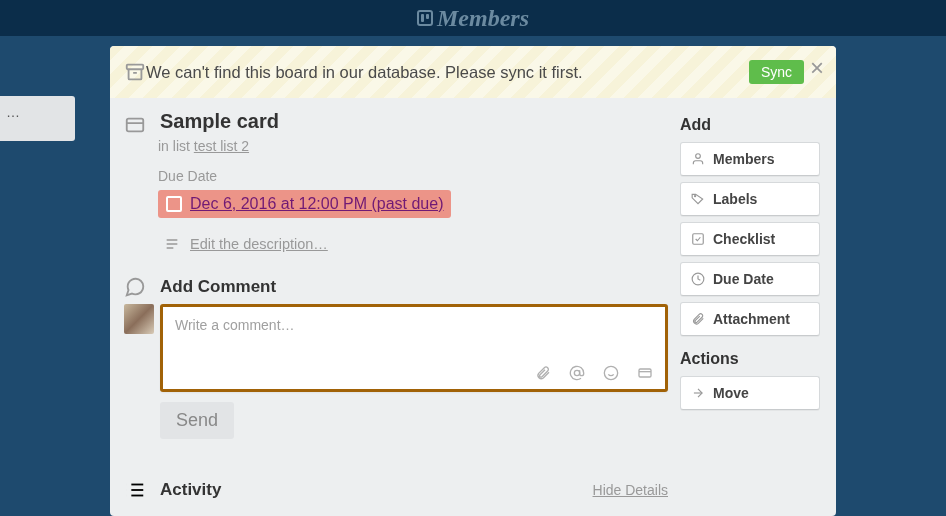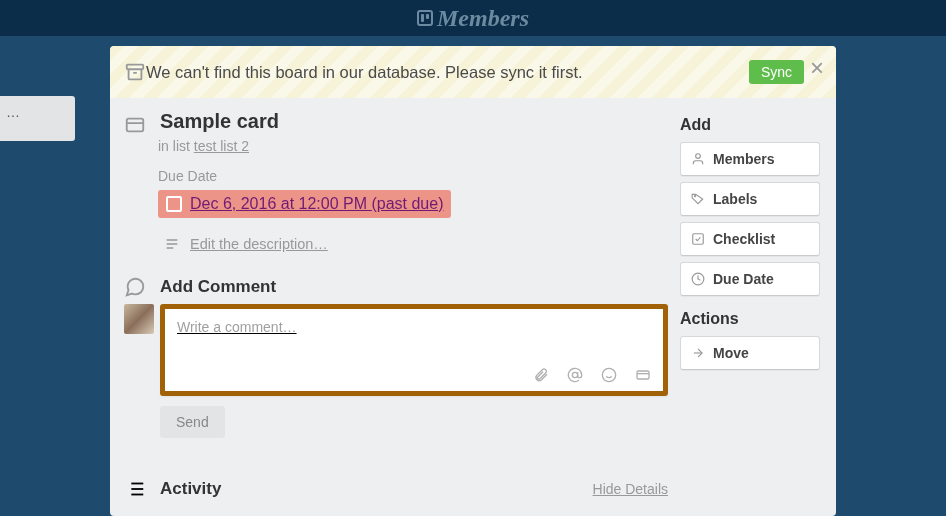--- a/index.html
+++ b/index.html
@@ -205,27 +205,26 @@
   .avatar {
     width: 30px;
     height: 30px;
     border-radius: 2px;
     background: linear-gradient(135deg, #c8b89e 0%, #8a6e5a 50%, #d9ccb8 100%);
     flex-shrink: 0;
   }
   .comment-box {
     flex: 1;
     background: #fff;
-    border: 5px solid #a16207;
+    border: 3px solid #a16207;
     border-radius: 3px;
     min-height: 70px;
     box-shadow: 0 1px 2px rgba(0,0,0,0.05);
     display: flex;
     flex-direction: column;
-    text-decoration: underline;
   }
   .comment-input {
     border: none;
     padding: 10px 12px;
     font-size: 14px;
     color: #333;
     resize: none;
     outline: none;
     flex: 1;
     font-family: inherit;
@@ -240,21 +239,21 @@
     color: #b0b0b0;
   }
   .comment-tools svg { cursor: pointer; }
   .send-btn {
     margin-left: 36px;
     background: #e2e4e6;
     color: #888;
     border: none;
     padding: 8px 16px;
     border-radius: 3px;
-    font-size: 14px;
+    font-size: 18px;
     margin-bottom: 20px;
     display: inline-block;
   }
   .activity-head {
     display: flex;
     align-items: center;
     gap: 14px;
     margin-top: 20px;
   }
   .activity-head .section-title { flex: 1; }
@@ -420,20 +419,26 @@
           </svg>
         <span>Checklist</span>
       </button>
       <button class="side-btn">
         <svg width="14" height="14" viewBox="0 0 24 24" fill="none" stroke="currentColor" stroke-width="2">
             <circle cx="12" cy="12" r="10"></circle>
             <polyline points="12 6 12 12 16 14"></polyline>
           </svg>
         <span>Due Date</span>
       </button>
+      <button class="side-btn">
+        <svg width="14" height="14" viewBox="0 0 24 24" fill="none" stroke="currentColor" stroke-width="2">
+            <path d="M21 11l-8.5 8.5a5 5 0 01-7-7L14 4a3.5 3.5 0 015 5l-8.5 8.5a2 2 0 01-3-3L15 7"></path>
+          </svg>
+        <span>Attachment</span>
+      </button>
 
       <h3 class="side-title" style="margin-top:14px">Actions</h3>
 
       <button class="side-btn">
         <svg width="14" height="14" viewBox="0 0 24 24" fill="none" stroke="currentColor" stroke-width="2">
             <line x1="5" y1="12" x2="19" y2="12"></line>
             <polyline points="12 5 19 12 12 19"></polyline>
           </svg>
         <span>Move</span>
       </button>

